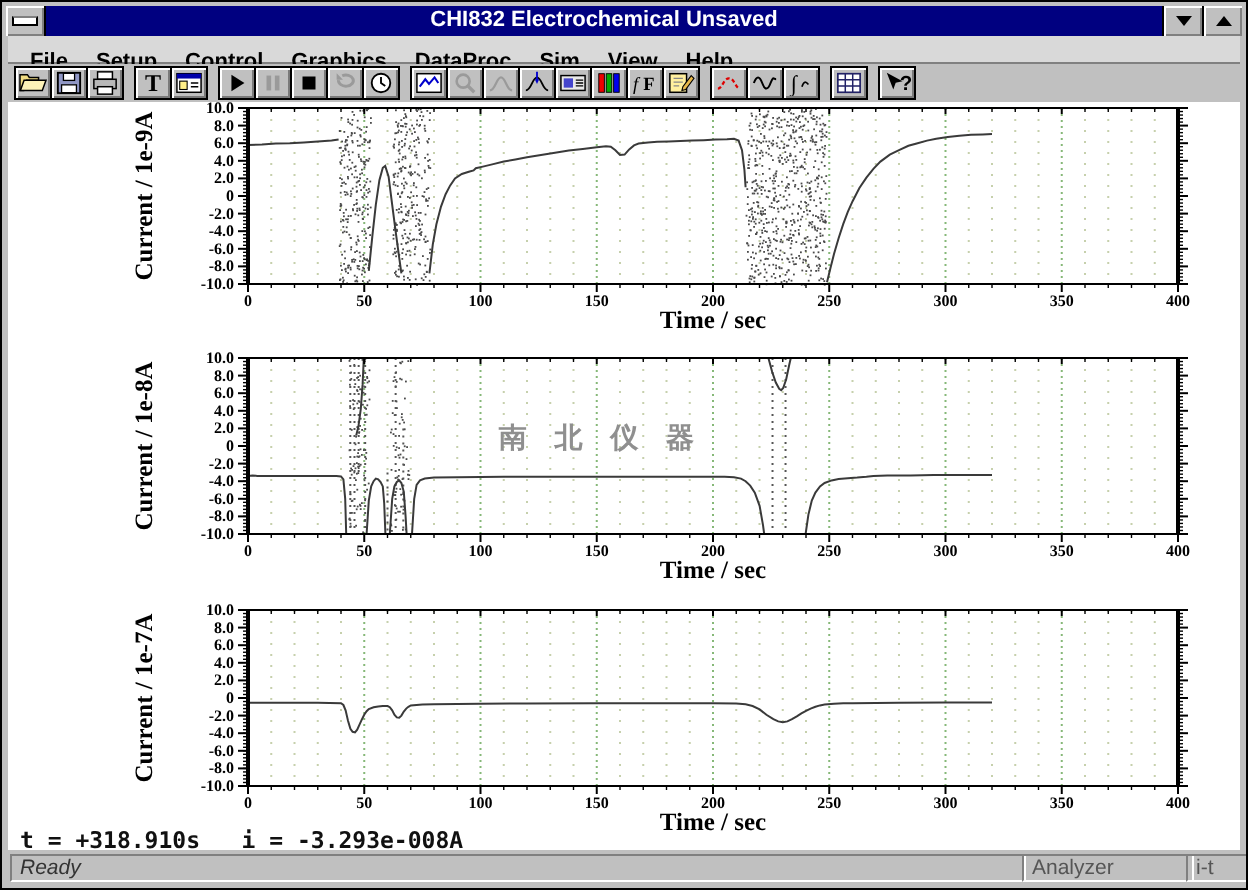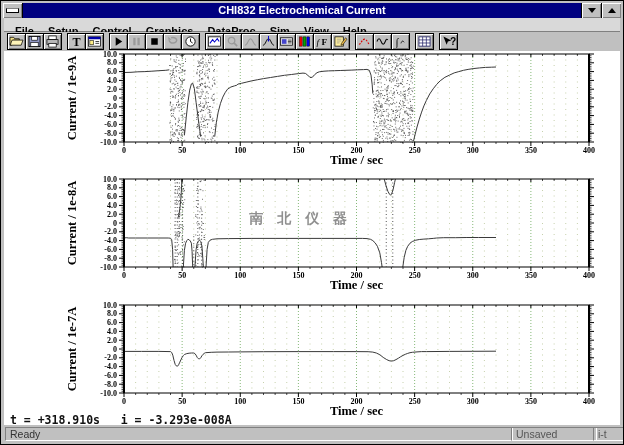--- a/index.html
+++ b/index.html
@@ -21,34 +21,34 @@
   .tb-group{display:flex;margin-right:6px;}
   .tb-btn{width:19px;height:17px;background:#c0c0c0;border:1px solid #000;box-shadow:inset 1px 1px 0 #fff, inset -1px -1px 0 #7a7a7a;margin-right:-1px;padding:0;display:flex;align-items:center;justify-content:center;cursor:default;}
   .tb-btn svg{width:15px;height:13px;display:block;}
   
   #client{position:absolute;top:50px;left:3px;right:3px;bottom:19px;background:#fff;}
   #charts-svg{position:absolute;left:0;top:0;}
   #readout{position:absolute;left:6px;top:362px;font-family:"DejaVu Sans Mono",monospace;font-size:11.5px;color:#111;white-space:pre;z-index:2;font-weight:bold;}
   
   #statusbar{position:absolute;left:3px;right:3px;bottom:3px;height:15px;background:#c0c0c0;font-size:10.5px;color:#333;}
   .sb-cell{position:absolute;top:1px;height:12px;border:1px solid;border-color:#808080 #fff #fff #808080;padding:0 4px;line-height:12px;white-space:nowrap;overflow:hidden;}
-  #sb-ready{left:1px;width:498px;}
+  #sb-ready{left:1px;width:498px;font-style:italic;}
   #sb-unsaved{left:507px;width:76px;color:#555;}
   #sb-tech{left:589px;width:28px;color:#555;}
 </style>
 </head>
 <body>
 
 <div id="window">
 
   <div id="titlebar">
     <div id="sysmenu">
       <div class="dash"></div>
     </div>
-    <div id="title-text">CHI832 Electrochemical Current</div>
+    <div id="title-text">CHI832 Electrochemical Unsaved</div>
     <div class="cap-btn">
       <div class="tri-down"></div>
     </div>
     <div class="cap-btn">
       <div class="tri-up"></div>
     </div>
   </div>
 
   <div id="menubar">
       <span class="menu-item"><u>F</u>ile</span>
@@ -2365,17 +2365,17 @@
           <line x1="585" y1="255.75999999999996" x2="587.5" y2="255.75999999999996" stroke="#000" stroke-width="0.7"></line>
           <text x="72" y="298" transform="rotate(-90 72 298)" text-anchor="middle" font-size="12.5" font-weight="bold" font-family="Liberation Serif, serif" fill="#000">Current / 1e-7A</text>
           <text x="352.5" y="364" text-anchor="middle" font-size="12.5" font-weight="bold" font-family="Liberation Serif, serif" fill="#000">Time / sec</text>
         </g>
       </svg>
     <div id="readout">t = +318.910s   i = -3.293e-008A</div>
   </div>
 
   <div id="statusbar">
     <div class="sb-cell" id="sb-ready">Ready</div>
-    <div class="sb-cell" id="sb-unsaved">Unsaved</div>
+    <div class="sb-cell" id="sb-unsaved">Analyzer</div>
     <div class="sb-cell" id="sb-tech">i-t</div>
   </div>
 
 </div>
 
 </body></html>

